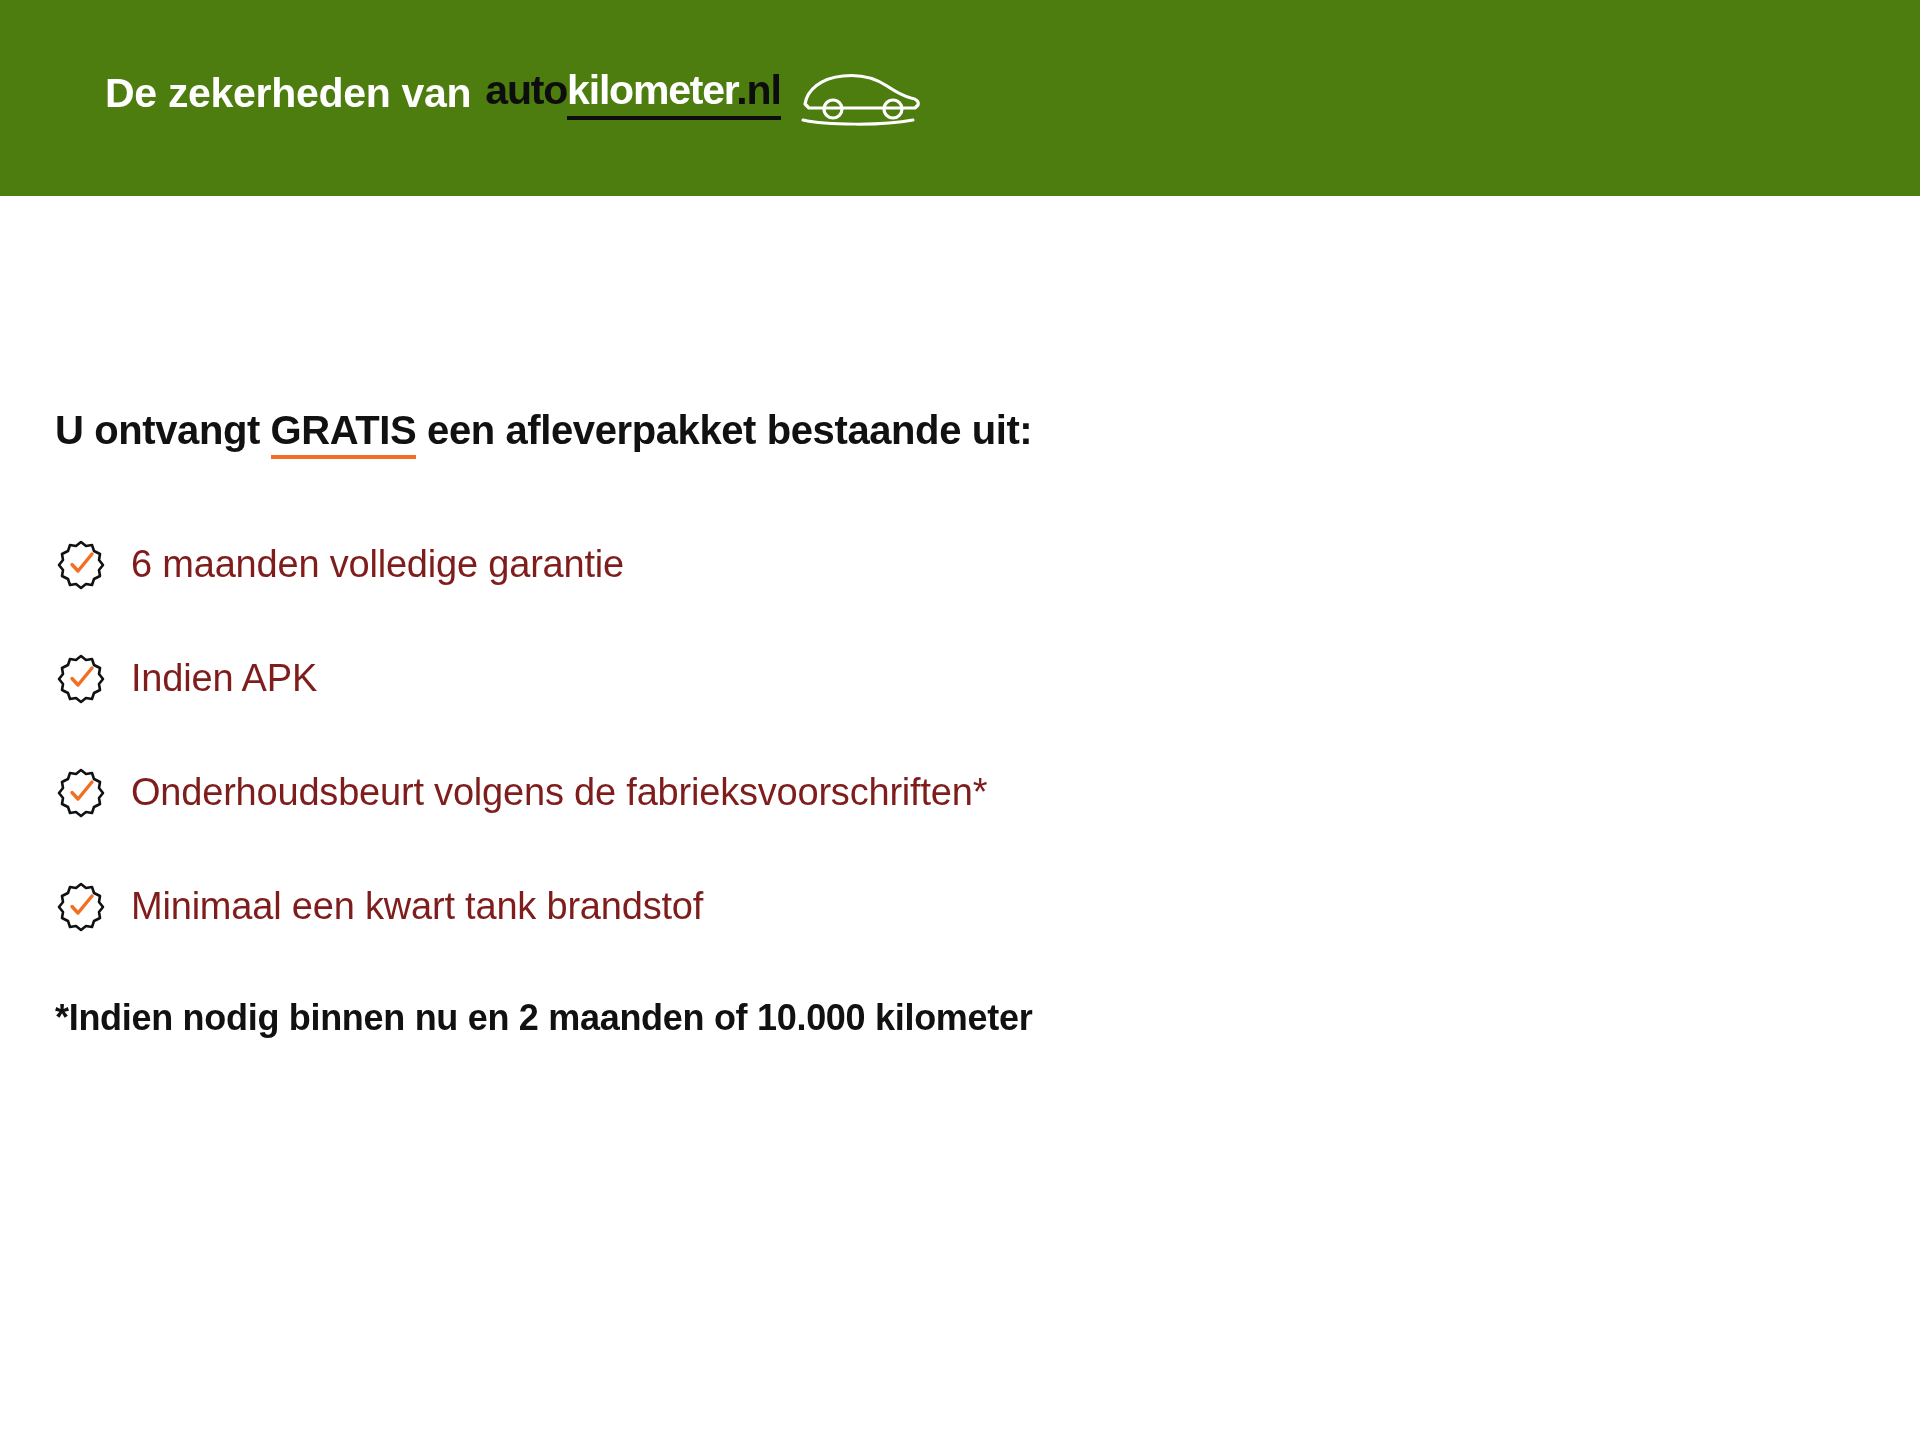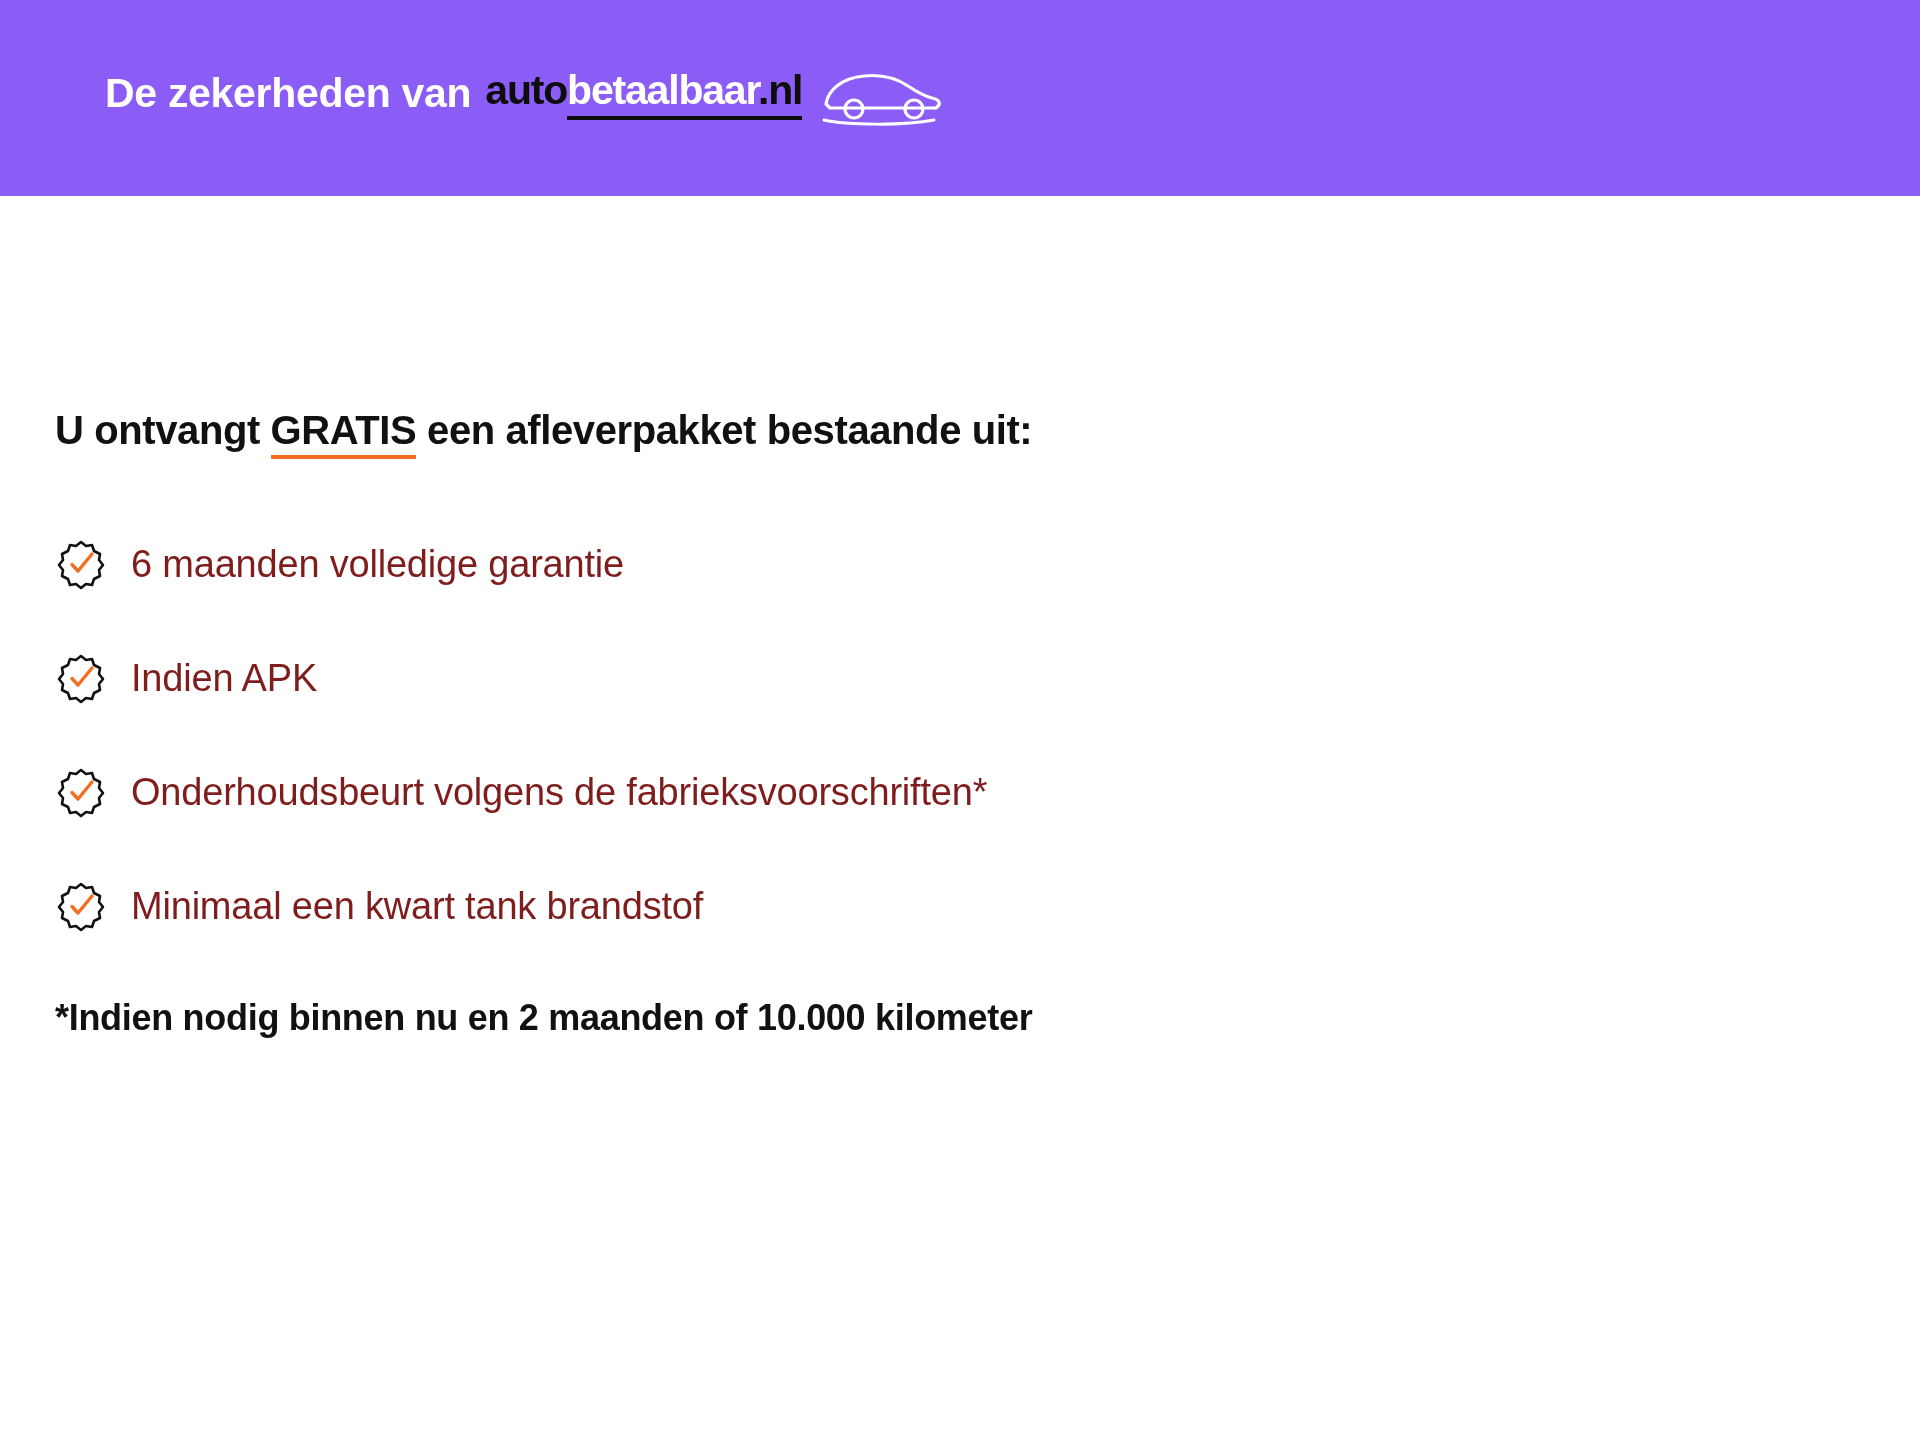--- a/index.html
+++ b/index.html
@@ -21,21 +21,21 @@
     box-sizing: border-box;
   }
 
   
   .header-bar {
     position: absolute;
     top: 0;
     left: 0;
     width: 1920px;
     height: 196px;
-    background: #8b5cf6;
+    background: #4d7c0f;
     display: flex;
     align-items: center;
   }
   .header-inner {
     display: flex;
     align-items: center;
     margin-left: 105px;
     margin-top: -10px;
   }
   .header-title {
@@ -123,21 +123,21 @@
 </style>
 </head>
 <body>
 
 <div class="page">
 
   <div class="header-bar">
     <div class="header-inner">
       <span class="header-title">De zekerheden van</span>
       <span class="brand">
-        <span class="b-auto">auto</span><span class="brand-underline"><span class="b-betaalbaar">betaalbaar</span><span class="b-nl">.nl</span></span>
+        <span class="b-auto">auto</span><span class="brand-underline"><span class="b-betaalbaar">kilometer</span><span class="b-nl">.nl</span></span>
       </span>
       <span class="car-icon">
         <svg width="125" height="64" viewBox="0 0 125 64" fill="none" xmlns="http://www.w3.org/2000/svg">
           <path d="M8 40 C10 26 24 14 46 12 C64 10 78 14 90 22 C99 28 106 32 114 34 C120 35 122 38 121 41 L118 44 L12 44 Z" stroke="#ffffff" stroke-width="3.2" fill="none" stroke-linejoin="round"></path>
           <circle cx="36" cy="45" r="9" stroke="#ffffff" stroke-width="3.2" fill="none"></circle>
           <circle cx="96" cy="45" r="9" stroke="#ffffff" stroke-width="3.2" fill="none"></circle>
           <path d="M6 56 C28 61 86 62 116 56" stroke="#ffffff" stroke-width="3" fill="none" stroke-linecap="round"></path>
         </svg>
       </span>
     </div>

